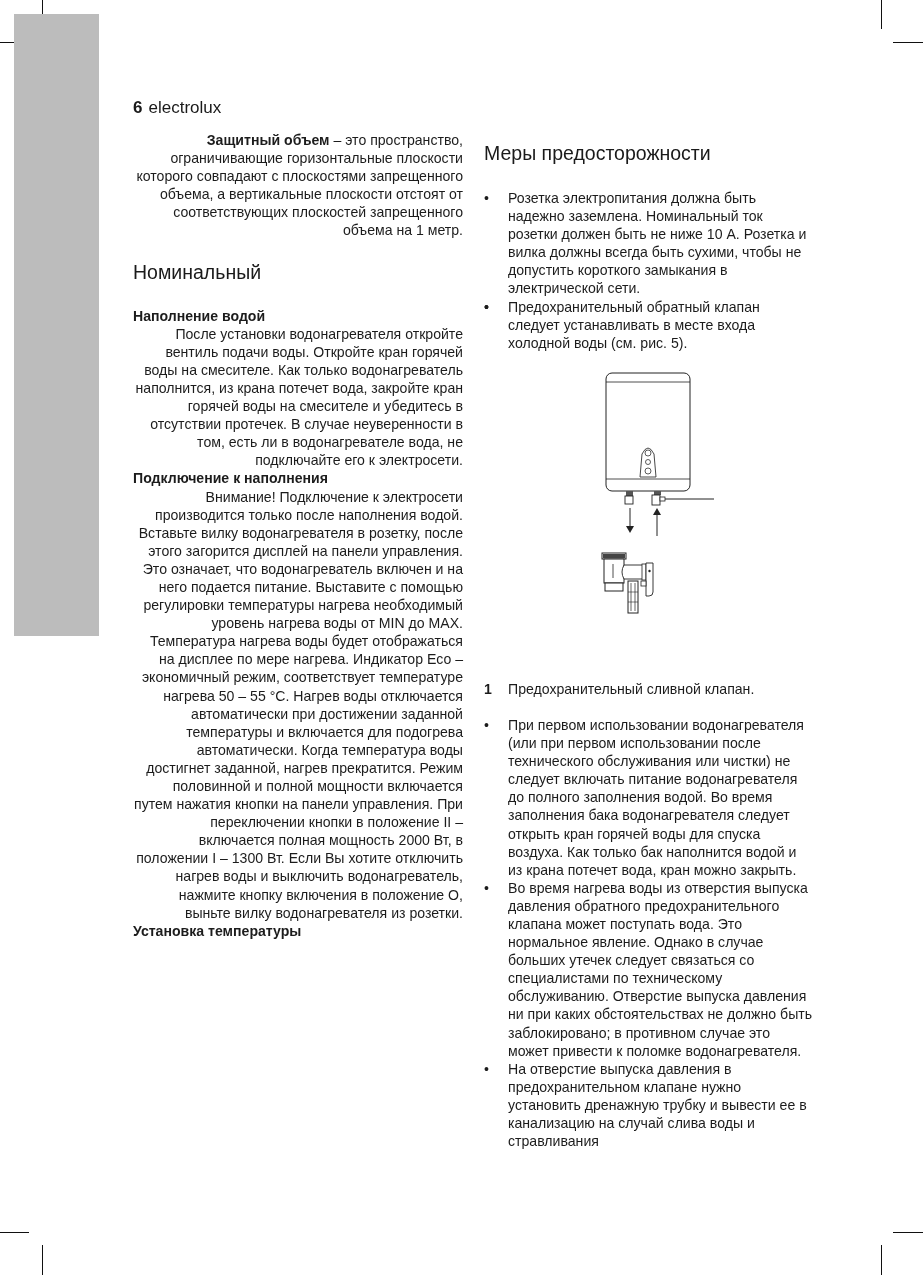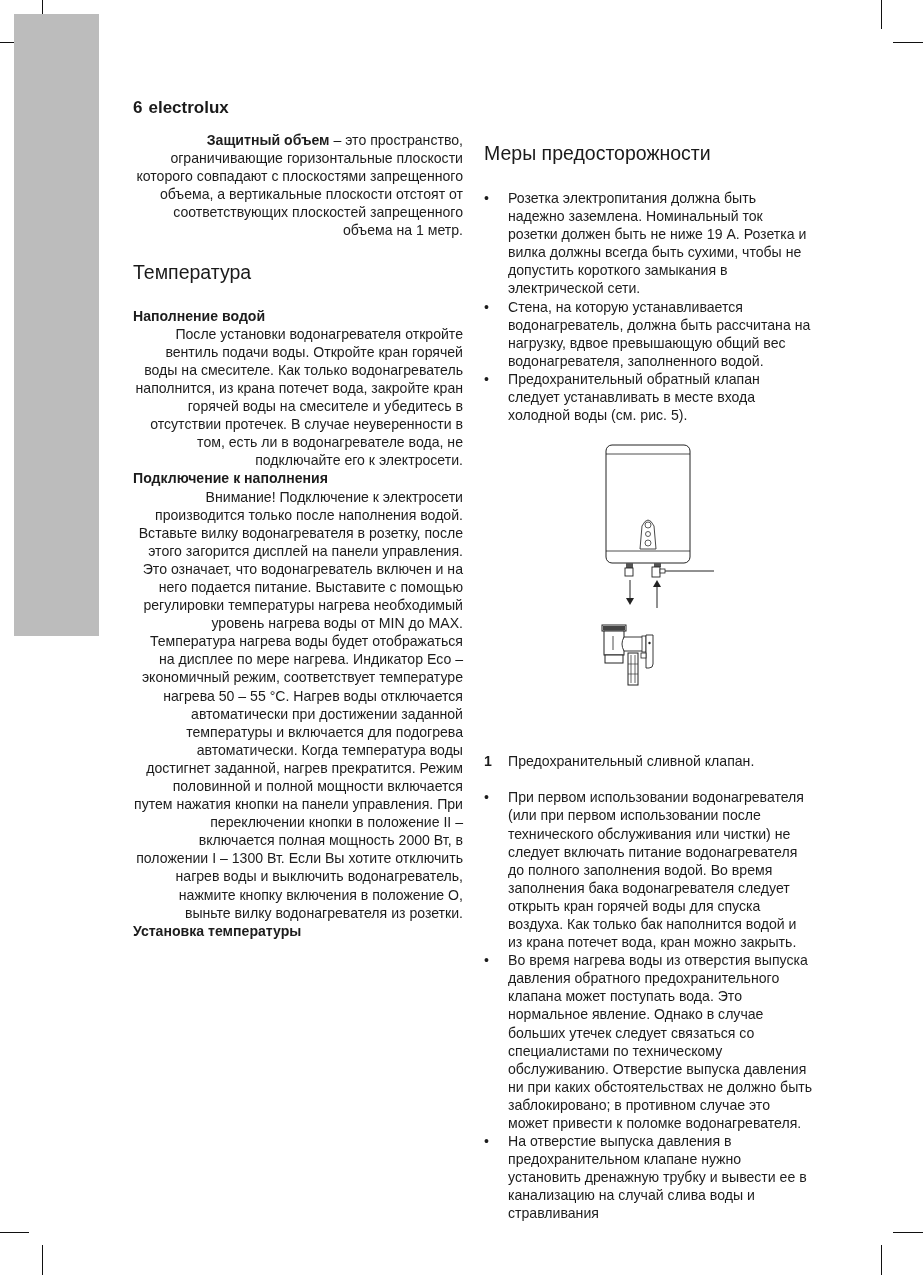--- a/index.html
+++ b/index.html
@@ -29,21 +29,21 @@
     }
     .page-header {
       position: absolute;
       left: 133px;
       top: 98px;
       font-size: 17px;
       line-height: 20px;
       white-space: nowrap;
     }
     .page-header .num { font-weight: bold; margin-right: 6px; }
-    .page-header .brand { font-weight: bold; }
+    .page-header .brand { font-weight: normal; }
 
     .col {
       position: absolute;
       font-size: 14.1px;
       line-height: 18.1px;
       color: #1c1c1c;
     }
     .col-left { left: 133px; top: 131px; width: 330px; }
     .col-right { left: 484px; top: 141px; width: 330px; }
 
@@ -112,39 +112,39 @@
 <div class="side-tab"></div>
 
 <div class="page-header">
   <span class="num">6</span><span class="brand">electrolux</span>
 </div>
 
 <div class="col col-left">
   <p class="p"><span class="b">Защитный объем</span><span> – это пространство, ограничивающие горизонтальные плоскости которого совпадают с плоскостями запрещенного объема, а вертикальные плоскости отстоят от соответствующих плоскостей запрещенного объема на 1 метр.</span></p>
 
   <div style="height:20px"></div>
-  <h2 class="h2">Температура</h2>
+  <h2 class="h2">Номинальный</h2>
   <div style="height:23px"></div>
 
   <p class="subhead">Наполнение водой</p>
   <p class="p">После установки водонагревателя откройте вентиль подачи воды. Откройте кран горячей воды на смесителе. Как только водонагреватель наполнится, из крана потечет вода, закройте кран горячей воды на смесителе и убедитесь в отсутствии протечек. В случае неуверенности в том, есть ли в водонагревателе вода, не подключайте его к электросети.</p>
 
   <p class="subhead">Подключение к наполнения</p>
   <p class="p">Внимание! Подключение к электросети производится только после наполнения водой. Вставьте вилку водонагревателя в розетку, после этого загорится дисплей на панели управления. Это означает, что водонагреватель включен и на него подается питание. Выставите с помощью регулировки температуры нагрева необходимый уровень нагрева воды от MIN до MAX. Температура нагрева воды будет отображаться на дисплее по мере нагрева. Индикатор Eco – экономичный режим, соответствует температуре нагрева 50 – 55 °C. Нагрев воды отключается автоматически при достижении заданной температуры и включается для подогрева автоматически. Когда температура воды достигнет заданной, нагрев прекратится. Режим половинной и полной мощности включается путем нажатия кнопки на панели управления. При переключении кнопки в положение II – включается полная мощность 2000 Вт, в положении I – 1300 Вт. Если Вы хотите отключить нагрев воды и выключить водонагреватель, нажмите кнопку включения в положение O, выньте вилку водонагревателя из розетки.</p>
 
   <p class="subhead">Установка температуры</p>
 </div>
 
 <div class="col col-right">
   <h2 class="h2" style="margin-top:0;">Меры предосторожности</h2>
   <div style="height:24px"></div>
 
   <ul class="bullets">
-    <li><span class="dot">•</span><span>Розетка электропитания должна быть надежно заземлена. Номинальный ток розетки должен быть не ниже 19 А. Розетка и вилка должны всегда быть сухими, чтобы не допустить короткого замыкания в электрической сети.</span></li>
-    <li><span class="dot">•</span><span>Стена, на которую устанавливается водонагреватель, должна быть рассчитана на нагрузку, вдвое превышающую общий вес водонагревателя, заполненного водой.</span></li>
+    <li><span class="dot">•</span><span>Розетка электропитания должна быть надежно заземлена. Номинальный ток розетки должен быть не ниже 10 А. Розетка и вилка должны всегда быть сухими, чтобы не допустить короткого замыкания в электрической сети.</span></li>
+    <li><span class="dot">•</span></li>
     <li><span class="dot">•</span><span>Предохранительный обратный клапан следует устанавливать в месте входа холодной воды (см. рис. 5).</span></li>
   </ul>
 
   <div class="figure" style="margin-top:16px;">
     <svg width="330" height="260" viewBox="0 0 330 260">
 
       <rect x="122" y="5" width="84" height="118" rx="6" ry="6" fill="#fff" stroke="#222" stroke-width="1"></rect>
       <line x1="122" y1="14" x2="206" y2="14" stroke="#222" stroke-width="0.8"></line>
       <line x1="122" y1="111" x2="206" y2="111" stroke="#222" stroke-width="0.8"></line>
 

